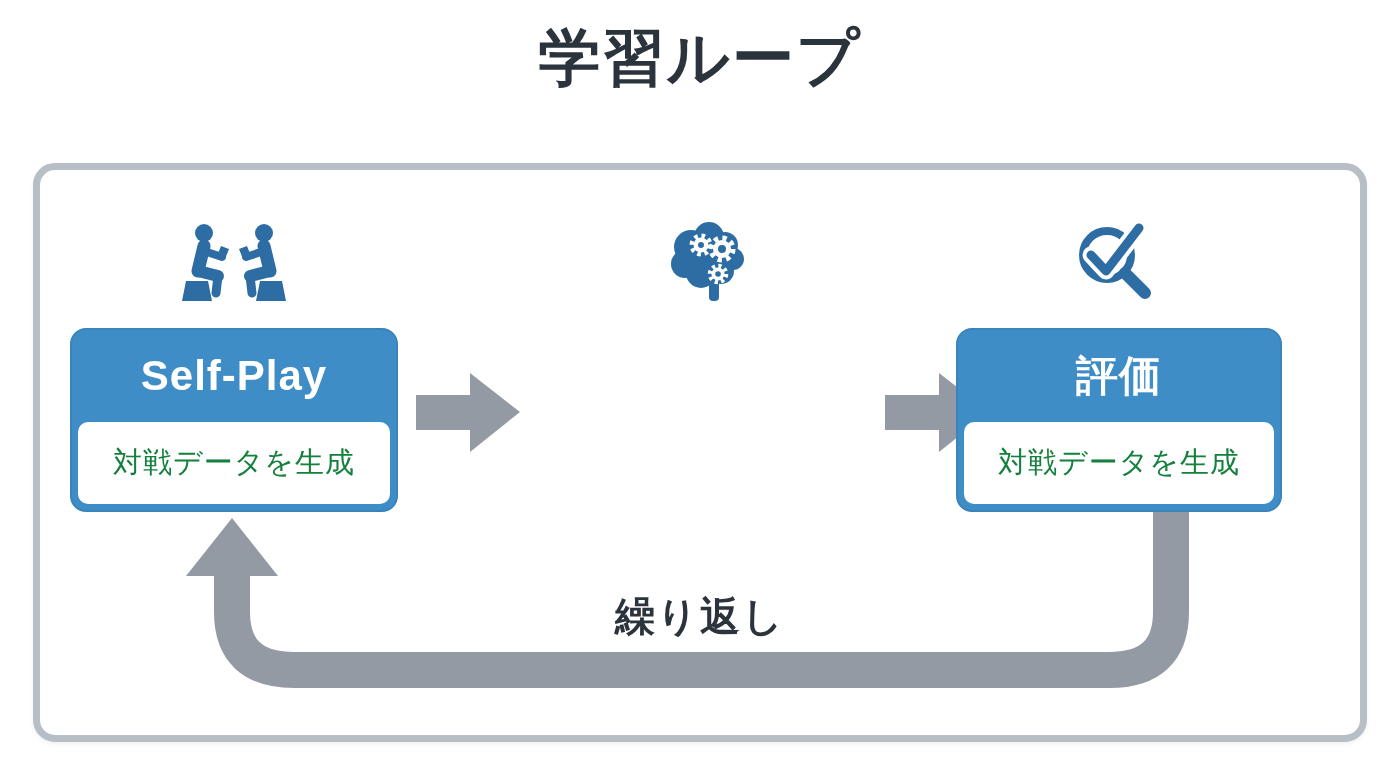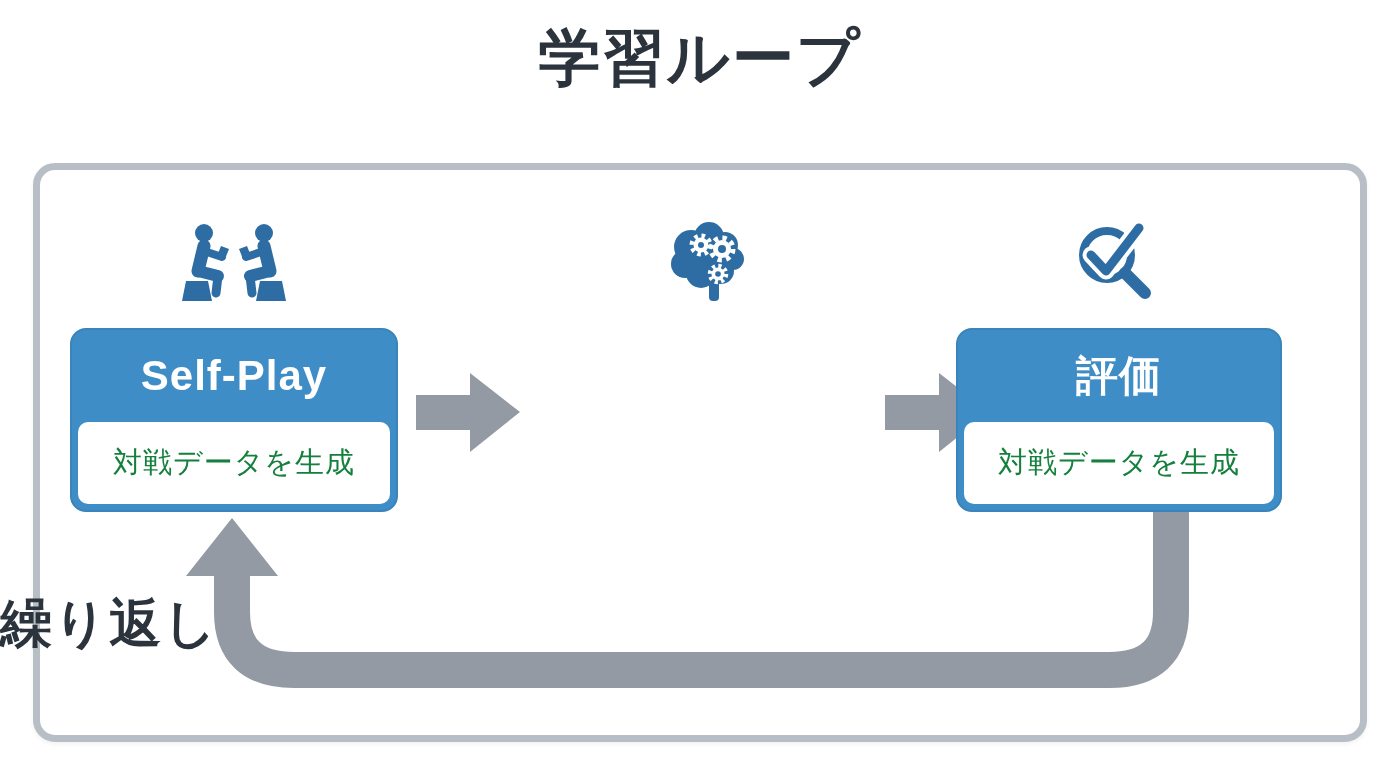--- a/index.html
+++ b/index.html
@@ -47,22 +47,22 @@
   }
   .card-body {
     margin: 0 6px 6px 6px; height: 82px;
     background: #ffffff; border-radius: 10px;
     display: flex; align-items: center; justify-content: center;
     color: #15803d; font-size: 29px; font-weight: 500; letter-spacing: 1px;
   }
 
   .loop-label {
     position: absolute; top: 589px; left: 0; width: 1400px; z-index: 2;
-    text-align: left;
-    font-size: 52px; font-weight: 800; letter-spacing: 2px;
+    text-align: center;
+    font-size: 40px; font-weight: 800; letter-spacing: 2px;
     color: #2b333c;
   }
 </style>
 </head>
 <body>
 
 <div class="canvas">
 
   <h1 class="title">学習ループ</h1>
 

